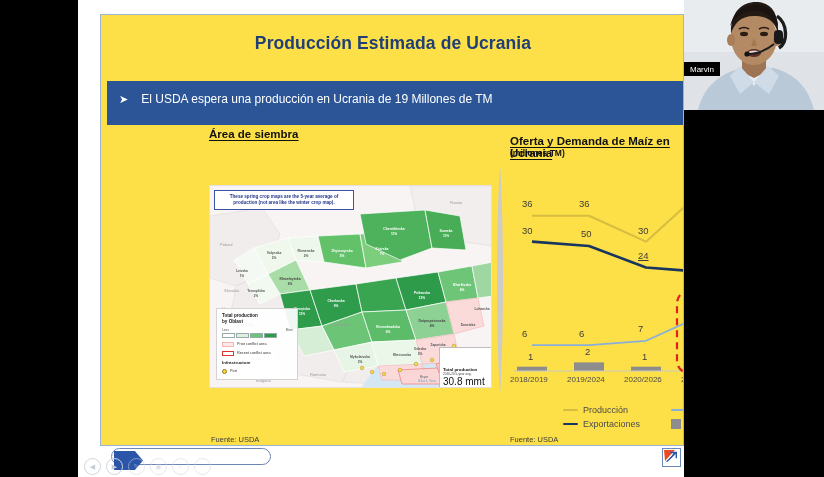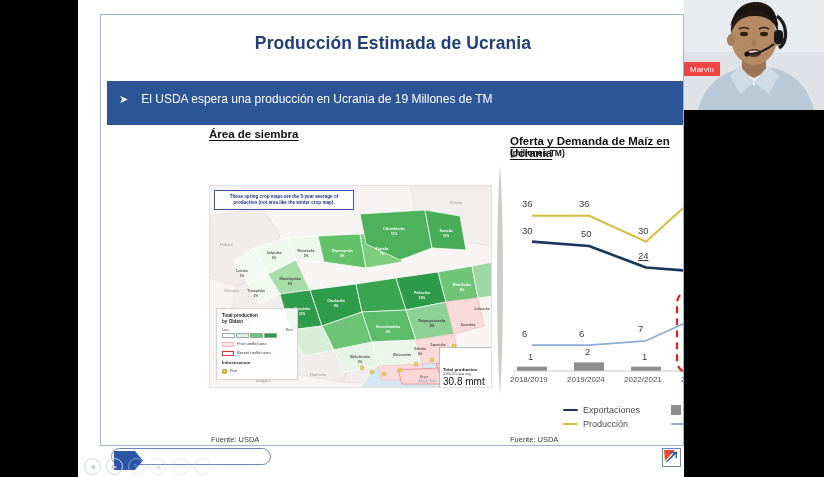--- a/index.html
+++ b/index.html
@@ -13,21 +13,21 @@
 
   
   .stage {
     position: absolute; left: 78px; top: 0; width: 606px; height: 477px;
     background: #ffffff;
   }
 
   
   .slide {
     position: absolute; left: 100px; top: 14px; width: 584px; height: 432px;
-    background: #ffffff;
+    background: #fde047;
     border: 1px solid #9fb4d2;
     overflow: hidden;
   }
 
   .slide-title {
     position: absolute; left: 0; top: 18px; width: 584px;
     text-align: center;
     color: #1f3f76; font-weight: bold; font-size: 17.5px;
     letter-spacing: .1px;
   }
@@ -155,21 +155,21 @@
   .ctrl.dim { opacity: .55; }
 
   
   .cam {
     position: absolute; left: 684px; top: 0; width: 140px; height: 110px;
     overflow: hidden; background: #d8dde3;
   }
   .cam .bg { position:absolute; inset:0; background: linear-gradient(180deg,#e6e9ec 0%, #d9dde2 60%, #cdd2d8 100%); }
   .cam-name {
     position: absolute; left: -2px; top: 62px; height: 14px;
-    background: #ef4444; color: #ffffff; font-size: 8px;
+    background: #000000; color: #ffffff; font-size: 8px;
     display: flex; align-items: center; padding: 0 6px 0 8px; z-index: 5;
   }
 </style>
 </head>
 <body>
 
 <div id="root">
 
   <div class="stage"></div>
 
@@ -367,43 +367,43 @@
           <div class="vlabel" style="left: 69px; top: 165.133px;">6</div>
           <div class="vlabel" style="left: 128px; top: 159.822px;">7</div>
           <div class="vlabel" style="left: 18px; top: 187.689px;">1</div>
           <div class="vlabel" style="left: 75px; top: 183.378px;">2</div>
           <div class="vlabel" style="left: 132px; top: 187.689px;">1</div>
         </div>
 
       <div id="x-labels">
           <div class="xlabel" style="left: 0px; top: 212px;">2018/2019</div>
           <div class="xlabel" style="left: 57px; top: 212px;">2019/2024</div>
-          <div class="xlabel" style="left: 114px; top: 212px;">2022/2021</div>
+          <div class="xlabel" style="left: 114px; top: 212px;">2020/2026</div>
           <div class="xlabel" style="left: 171px; top: 212px;">2021/2022</div>
         </div>
     </div>
 
     <div class="legend">
+      <div class="lg-row">
+        <div class="lg-item">
+          <div class="lg-line" style="background:#d6bd3f"></div>
+          <span class="lg-txt">Producción</span>
+        </div>
+        <div class="lg-item">
+          <div class="lg-line" style="background:#8aadd9"></div>
+
+        </div>
+      </div>
       <div class="lg-row">
         <div class="lg-item">
           <div class="lg-line" style="background:#17355f"></div>
           <span class="lg-txt">Exportaciones</span>
         </div>
         <div class="lg-item">
           <div class="lg-sq"></div>
-
-        </div>
-      </div>
-      <div class="lg-row">
-        <div class="lg-item">
-          <div class="lg-line" style="background:#d6bd3f"></div>
-          <span class="lg-txt">Producción</span>
-        </div>
-        <div class="lg-item">
-          <div class="lg-line" style="background:#8aadd9"></div>
 
         </div>
       </div>
     </div>
 
     <div class="src" id="src-left">
       <div>Fuente: USDA</div>
       <div>Informe 12 de Mayo</div>
     </div>
     <div class="src" id="src-right">

